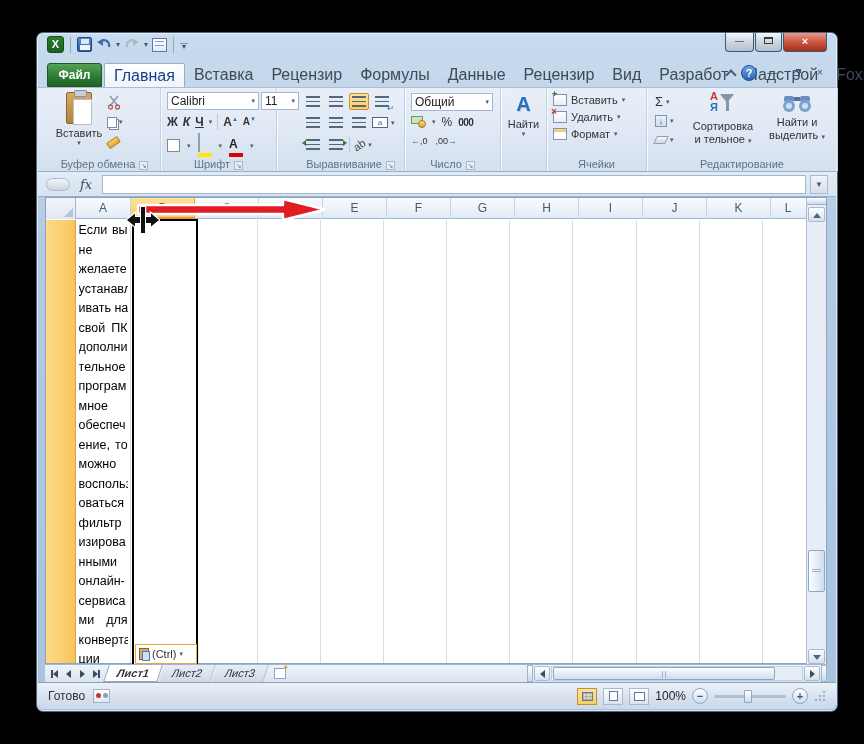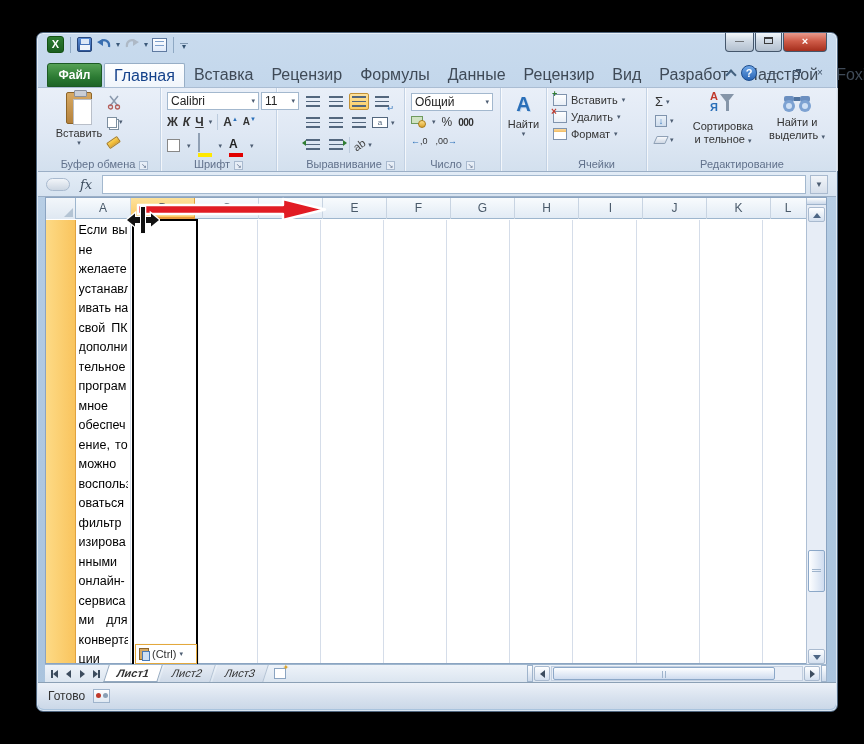--- a/index.html
+++ b/index.html
@@ -667,15 +667,33 @@
     </div>
     <div class="h-btn">
         <span class="t-r"></span>
       </div>
     <div class="hsplit" style="margin-left:0"></div>
   </div>
 
   <div class="statusbar">
     <span>Готово</span>
     <span class="macro-btn"></span>
+    <div class="sb-right">
+      <div class="viewbtn active">
+          <span class="vb-grid"></span>
+        </div>
+      <div class="viewbtn">
+          <span class="vb-page"></span>
+        </div>
+      <div class="viewbtn">
+          <span class="vb-break"></span>
+        </div>
+      <span class="zoomtxt">100%</span>
+      <div class="round-btn">−</div>
+      <div class="z-track">
+          <div class="z-thumb"></div>
+        </div>
+      <div class="round-btn">+</div>
+      <div class="resize-grip"></div>
+    </div>
   </div>
 
 </div>
 
 </body></html>

